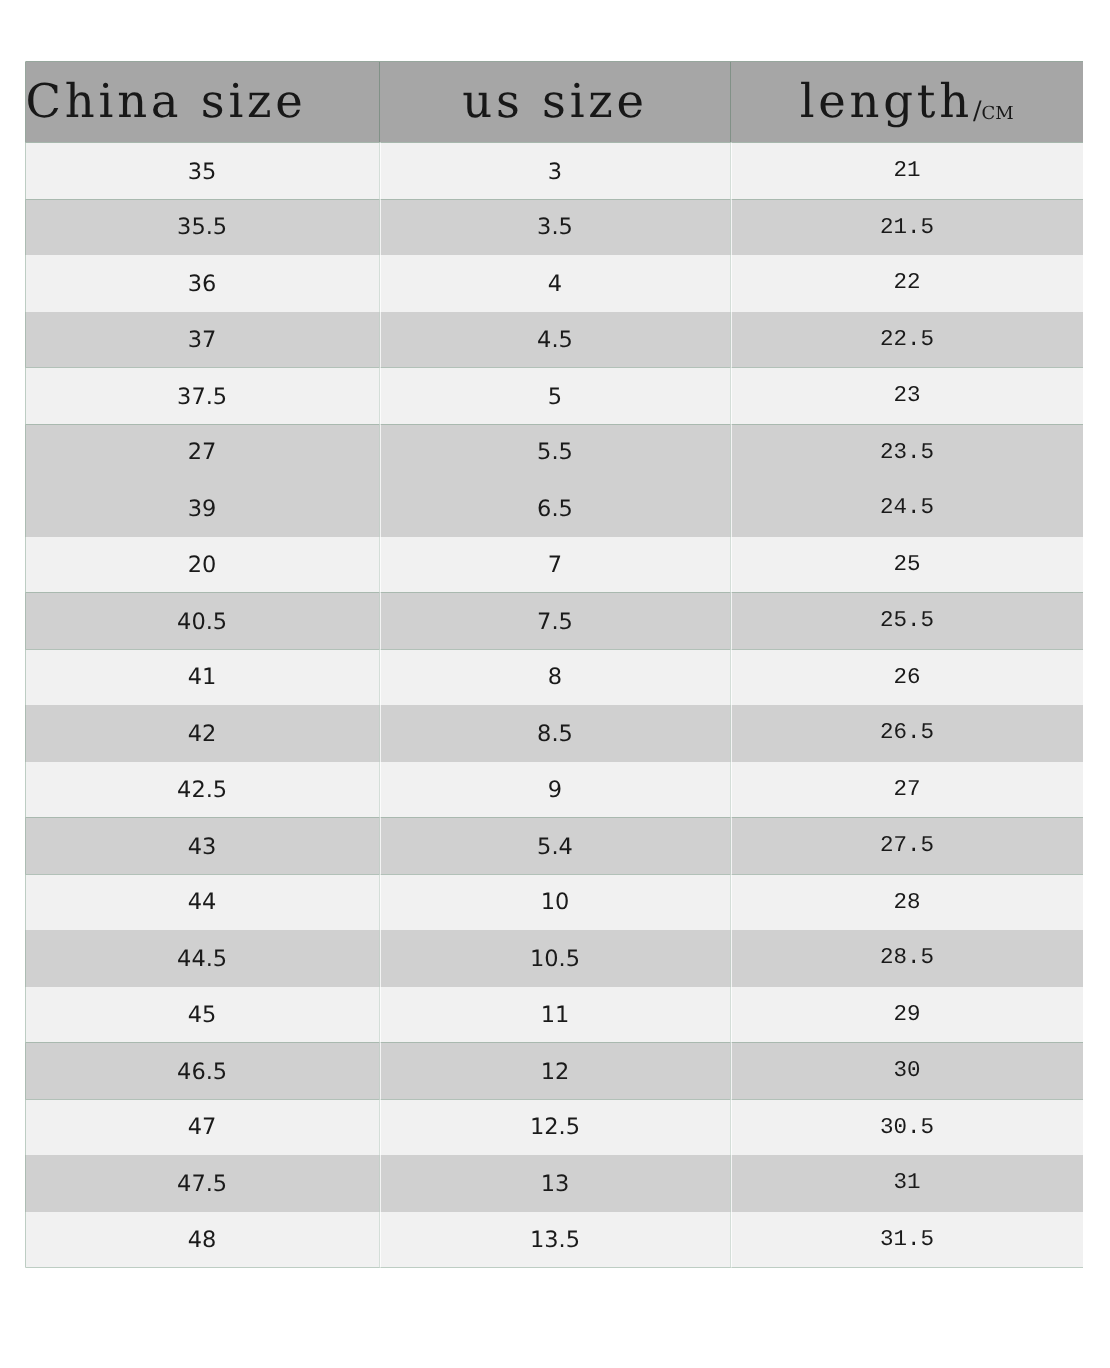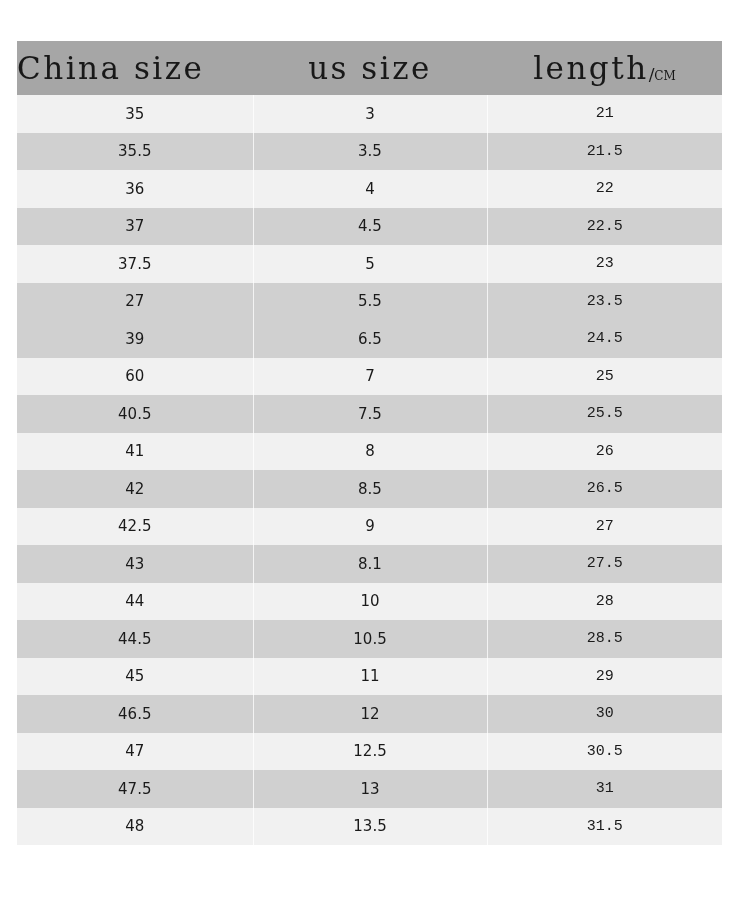--- a/index.html
+++ b/index.html
@@ -143,21 +143,21 @@
           <td>27</td>
           <td>5.5</td>
           <td class="last-cell">23.5</td>
         </tr>
         <tr class="row-dark">
           <td>39</td>
           <td>6.5</td>
           <td class="last-cell">24.5</td>
         </tr>
         <tr class="row-light">
-          <td>60</td>
+          <td>20</td>
           <td>7</td>
           <td class="last-cell">25</td>
         </tr>
         <tr class="row-dark">
           <td>40.5</td>
           <td>7.5</td>
           <td class="last-cell">25.5</td>
         </tr>
         <tr class="row-light">
           <td>41</td>
@@ -169,21 +169,21 @@
           <td>8.5</td>
           <td class="last-cell">26.5</td>
         </tr>
         <tr class="row-light">
           <td>42.5</td>
           <td>9</td>
           <td class="last-cell">27</td>
         </tr>
         <tr class="row-dark">
           <td>43</td>
-          <td>8.1</td>
+          <td>5.4</td>
           <td class="last-cell">27.5</td>
         </tr>
         <tr class="row-light">
           <td>44</td>
           <td>10</td>
           <td class="last-cell">28</td>
         </tr>
         <tr class="row-dark">
           <td>44.5</td>
           <td>10.5</td>

